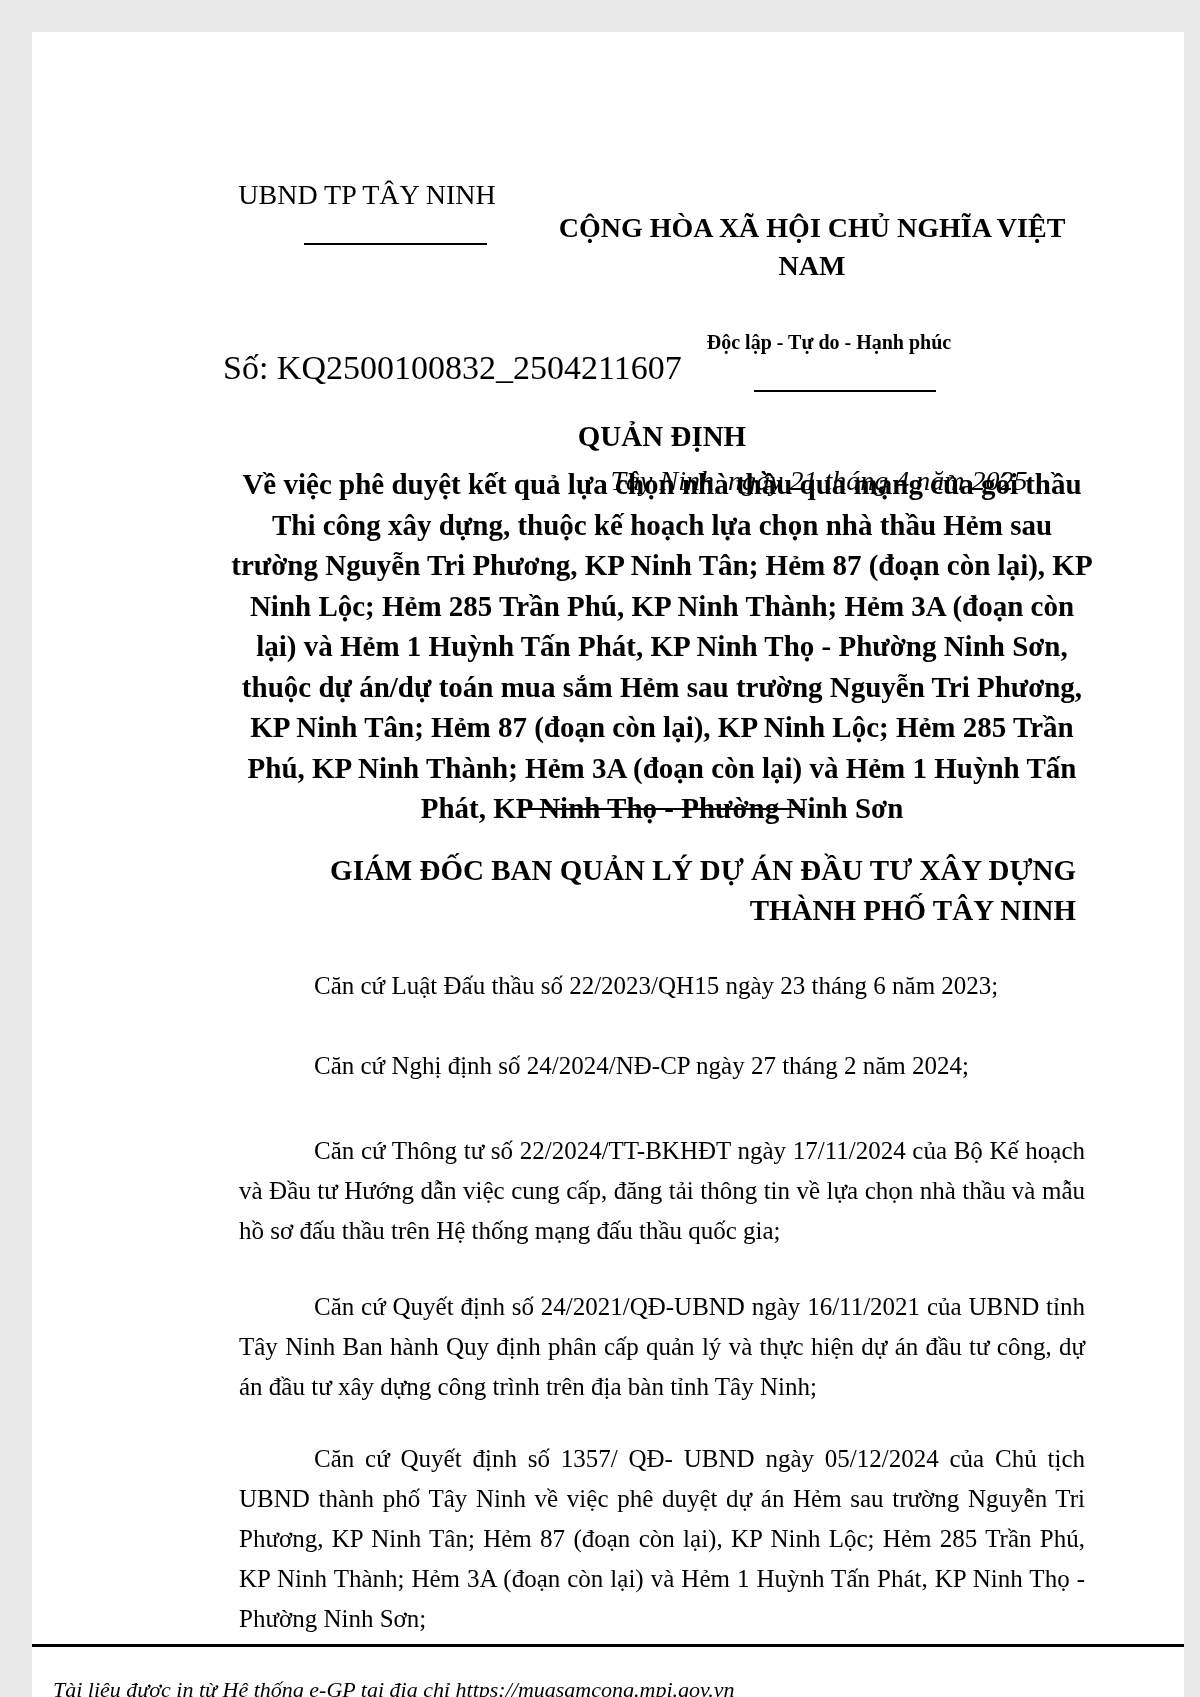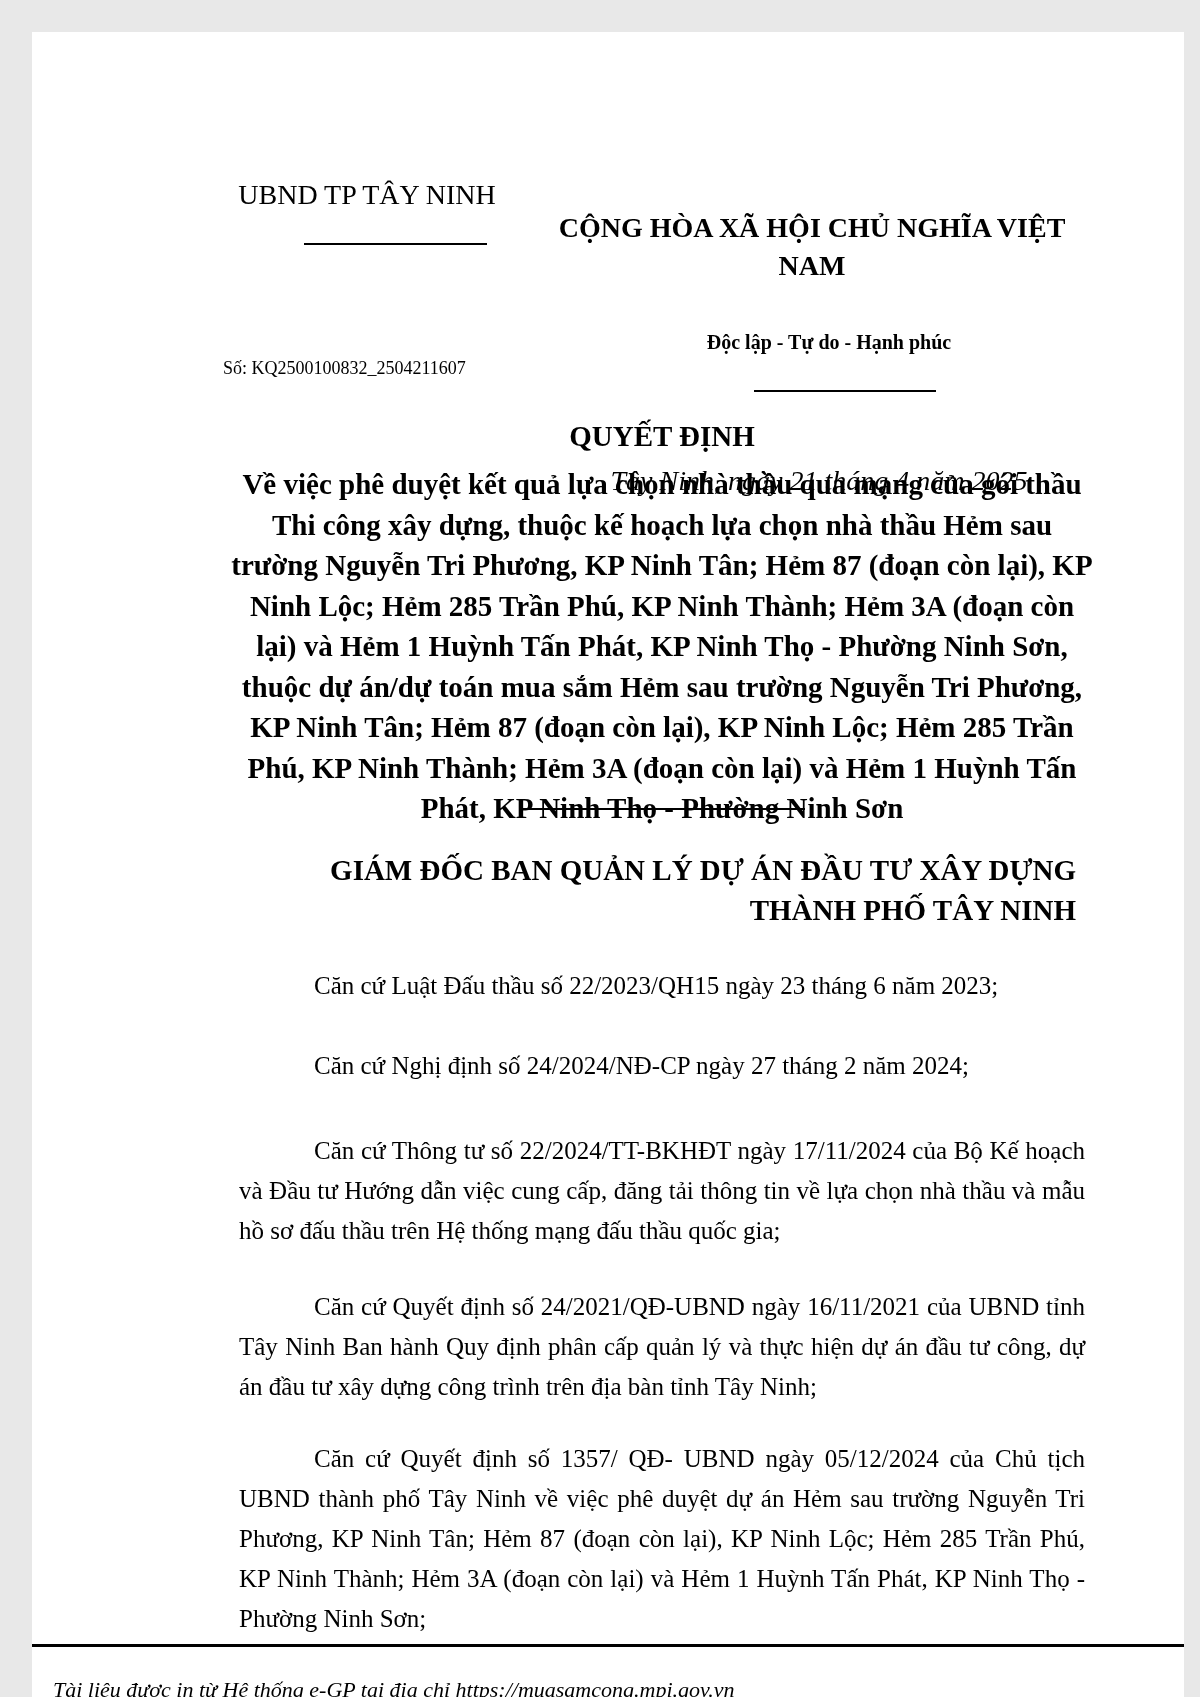--- a/index.html
+++ b/index.html
@@ -44,21 +44,21 @@
     margin: 12px 0 0 216px;
   }
   .hdr-right .dateline {
     font-size: 28px; font-style: italic;
     line-height: 38px; margin-top: 22px;
     padding-right: 2px;
   }
   .so-line {
     position: absolute;
     left: 175px; top: 301px;
-    font-size: 18px; line-height: 38px;
+    font-size: 34px; line-height: 38px;
   }
   
   .decision-heading {
     position: absolute;
     left: 180px; top: 368px;
     width: 900px;
     text-align: center;
     font-size: 29px; font-weight: bold; line-height: 40px;
   }
   .decision-subject {
@@ -123,21 +123,21 @@
 
   <div class="hdr-right">
     <div class="national-title">CỘNG HÒA XÃ HỘI CHỦ NGHĨA VIỆT NAM</div>
     <div class="motto">Độc lập - Tự do - Hạnh phúc</div>
     <div class="rule"></div>
     <div class="dateline">Tây Ninh, ngày 21 tháng 4 năm 2025</div>
   </div>
 
   <div class="so-line">Số: KQ2500100832_2504211607</div>
 
-  <div class="decision-heading">QUYẾT ĐỊNH</div>
+  <div class="decision-heading">QUẢN ĐỊNH</div>
 
   <div class="decision-subject">Về việc phê duyệt kết quả lựa chọn nhà thầu qua mạng của gói thầu Thi công xây dựng, thuộc kế hoạch lựa chọn nhà thầu Hẻm sau trường Nguyễn Tri Phương, KP Ninh Tân; Hẻm 87 (đoạn còn lại), KP Ninh Lộc; Hẻm 285 Trần Phú, KP Ninh Thành; Hẻm 3A (đoạn còn lại) và Hẻm 1 Huỳnh Tấn Phát, KP Ninh Thọ - Phường Ninh Sơn, thuộc dự án/dự toán mua sắm Hẻm sau trường Nguyễn Tri Phương, KP Ninh Tân; Hẻm 87 (đoạn còn lại), KP Ninh Lộc; Hẻm 285 Trần Phú, KP Ninh Thành; Hẻm 3A (đoạn còn lại) và Hẻm 1 Huỳnh Tấn Phát, KP Ninh Thọ - Phường Ninh Sơn</div>
 
   <div class="subject-divider"></div>
 
   <div class="authority-heading">GIÁM ĐỐC BAN QUẢN LÝ DỰ ÁN ĐẦU TƯ XÂY DỰNG THÀNH PHỐ TÂY NINH</div>
 
   <div class="body-block">
     <p class="mb8">Căn cứ Luật Đấu thầu số 22/2023/QH15 ngày 23 tháng 6 năm 2023;</p>
     <p class="mb13">Căn cứ Nghị định số 24/2024/NĐ-CP ngày 27 tháng 2 năm 2024;</p>

